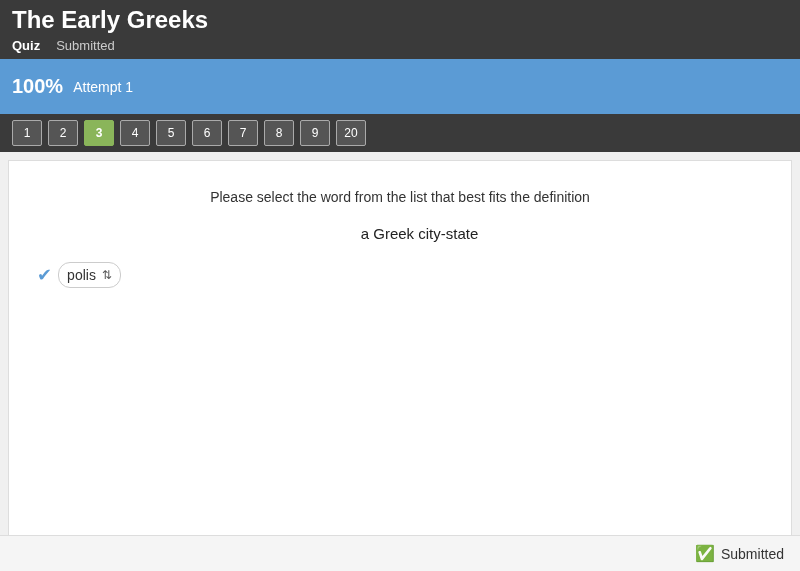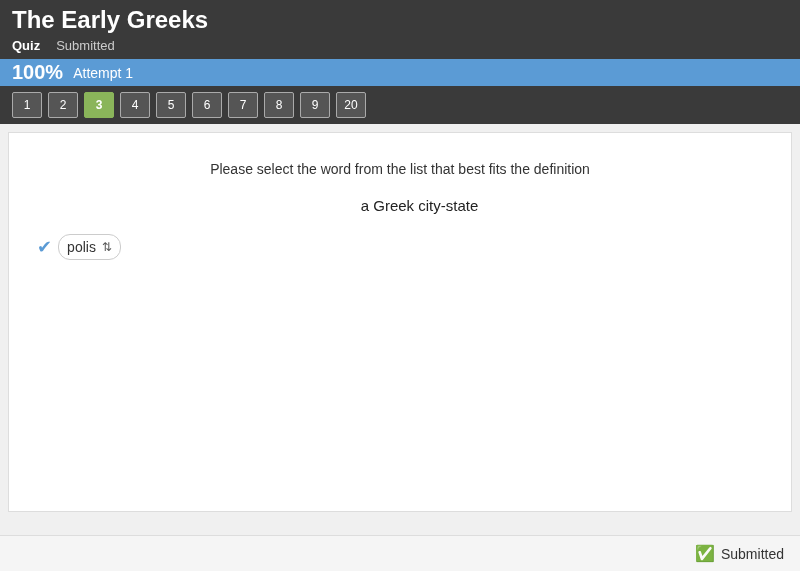--- a/index.html
+++ b/index.html
@@ -25,21 +25,21 @@
       cursor: pointer;
     }
     .header-nav .nav-item.active {
       color: #ffffff;
       font-weight: bold;
     }
 
     .score-bar {
       background: #5b9bd5;
       color: white;
-      padding: 2px 12px;
+      padding: 16px 12px;
       font-size: 20px;
       font-weight: bold;
       display: flex;
       align-items: center;
       gap: 10px;
     }
     .score-bar .attempt {
       font-size: 14px;
       font-weight: normal;
     }

